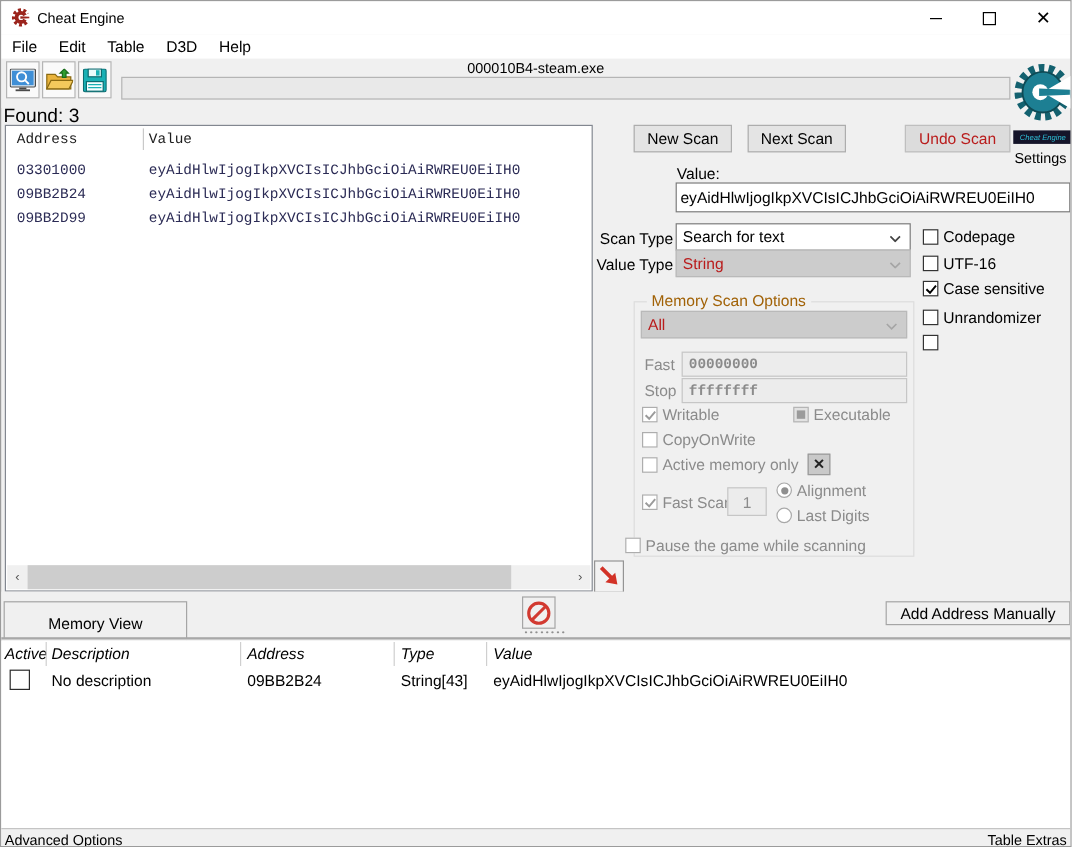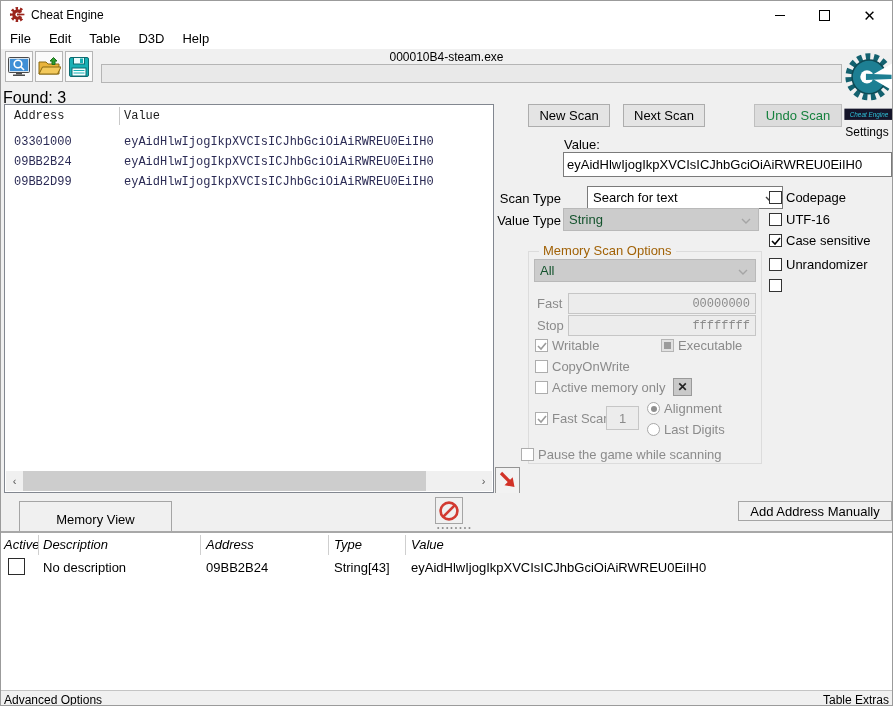--- a/index.html
+++ b/index.html
@@ -37,34 +37,34 @@
   .fl-row .v{position:absolute;left:119px;top:3px;}
   
   .hscroll{position:absolute;left:1px;bottom:1px;width:486px;height:20px;background:#f0f0f0;}
   .hs-arrow{position:absolute;top:0;width:17px;height:20px;display:flex;align-items:center;justify-content:center;color:#555;font-size:11px;}
   .hs-thumb{position:absolute;left:17px;top:0;width:403px;height:20px;background:#cdcdcd;}
   
   .redarrow-btn{left:494px;top:466px;width:25px;height:27px;border:1px solid #949494;background:#f2f2f2;
     display:flex;align-items:center;justify-content:center;box-sizing:border-box;}
   
   .btn{border:1px solid #adadad;background:#e4e4e4;display:flex;align-items:center;justify-content:center;box-sizing:border-box;font-size:13px;}
-  .btn.disabled{color:#15803d;border-color:#bfbfbf;background:#dcdcdc;}
+  .btn.disabled{color:#b91c1c;border-color:#bfbfbf;background:#dcdcdc;}
   .newscan{left:527px;top:103px;width:82px;height:23px;}
   .nextscan{left:622px;top:103px;width:82px;height:23px;}
   .undoscan{left:753px;top:103px;width:88px;height:23px;}
   .value-label{left:563px;top:136px;}
   .value-input{left:562px;top:151px;width:329px;height:25px;border:1px solid #7a7a7a;background:#fff;
     font-family:"Liberation Sans",sans-serif;font-size:13px;padding:0 3px;box-sizing:border-box;}
   .rowlabel{text-align:right;}
   .scantype-label{left:440px;top:190px;width:120px;}
   .valuetype-label{left:440px;top:212px;width:120px;}
   .select{border:1px solid #7a7a7a;background:#fff;display:flex;align-items:center;padding-left:5px;box-sizing:border-box;}
   .select .chev{position:absolute;right:7px;top:9px;}
-  .select.disabled{background:#ccc;border-color:#b9b9b9;color:#14532d;}
-  .scantype-select{left:562px;top:185px;width:196px;height:23px;margin-left:24px;}
+  .select.disabled{background:#ccc;border-color:#b9b9b9;color:#b91c1c;}
+  .scantype-select{left:562px;top:185px;width:196px;height:23px;}
   .valuetype-select{left:562px;top:207px;width:196px;height:23px;}
   
   .cb{display:flex;align-items:center;gap:4px;}
   .cb .box{width:13px;height:13px;border:1px solid #333;background:#fff;flex:0 0 auto;position:relative;box-sizing:border-box;}
   .cb .box svg{position:absolute;left:1px;top:2px;display:none;}
   .cb.checked .box svg{display:block;}
   .cb.dis .box{border-color:#adadad;}
   .cb.dis{color:#8b8b8b;}
   .cb.indet .box{background:#e2e2e2;border-color:#b5b5b5;}
   .cb.indet .box::after{content:"";position:absolute;left:2px;top:2px;right:2px;bottom:2px;background:#9b9b9b;}
@@ -76,43 +76,43 @@
   .sidecb-2{left:768px;top:232px;}
   .sidecb-3{left:768px;top:256px;}
   .sidecb-4{left:768px;top:278px;}
   
   .groupbox{left:527px;top:250px;width:234px;height:213px;border:1px solid #dcdcdc;box-sizing:border-box;}
   .gb-title{position:absolute;left:10px;top:-9px;background:#f0f0f0;padding:0 4px;color:#a16207;}
   .all-select{left:533px;top:258px;width:222px;height:23px;}
   .mem-label{color:#8b8b8b;}
   .start-label{left:536px;top:295px;}
   .stop-label{left:536px;top:317px;}
-  .hexfield{border:1px solid #c6c6c6;background:#ececec;color:#8b8b8b;text-align:right;
-    font-family:"Liberation Mono","DejaVu Sans Mono",monospace;font-size:12px;padding:0 5px;box-sizing:border-box;}
+  .hexfield{border:1px solid #c6c6c6;background:#ececec;color:#8b8b8b;text-align:left;
+    font-family:"Liberation Mono","DejaVu Sans Mono",monospace;font-size:12px;padding:0 5px;box-sizing:border-box;font-weight:bold;}
   .start-field{left:567px;top:292px;width:188px;height:21px;}
   .stop-field{left:567px;top:314px;width:188px;height:21px;}
   .cb-writable{left:534px;top:337px;}
   .cb-exec{left:660px;top:337px;}
   .cb-cow{left:534px;top:358px;}
   .cb-active{left:534px;top:379px;}
   .xbtn{left:672px;top:377px;width:19px;height:18px;background:#c9c9c9;border:1px solid #9a9a9a;
     display:flex;align-items:center;justify-content:center;font-size:12px;font-weight:bold;color:#222;box-sizing:border-box;}
   .cb-fast{left:534px;top:410px;}
   .fast-field{left:605px;top:405px;width:33px;height:24px;border:1px solid #c6c6c6;background:#ececec;color:#8b8b8b;
     text-align:center;font-family:"Liberation Sans",sans-serif;font-size:13px;box-sizing:border-box;}
   .radio-align{left:646px;top:400px;}
   .radio-last{left:646px;top:421px;}
   .cb-pause{left:520px;top:446px;}
   
   .logo-wrap{left:843px;top:42px;width:50px;height:80px;}
   .settings-label{left:839px;top:124px;width:54px;text-align:center;font-size:12px;}
   
   .midband{left:0;top:492px;width:100%;height:38px;background:#f0f0f0;}
   .band-divider{left:0;top:530px;width:100%;height:2px;background:#a8a8a8;border-bottom:1px solid #fff;}
-  .memview-btn{left:18px;top:500px;width:153px;height:36px;border:1px solid #a5a5a5;background:#f0f0f0;
+  .memview-btn{left:2px;top:500px;width:153px;height:36px;border:1px solid #a5a5a5;background:#f0f0f0;
     display:flex;align-items:center;justify-content:center;box-sizing:border-box;}
   .noentry-btn{left:434px;top:496px;width:28px;height:27px;border:1px solid #a5a5a5;background:#f0f0f0;
     display:flex;align-items:center;justify-content:center;box-sizing:border-box;}
   .dots{left:436px;top:525px;width:46px;height:3px;color:#8f8f8f;font-size:7px;letter-spacing:2px;line-height:3px;overflow:hidden;}
   .addaddr-btn{left:737px;top:500px;width:154px;height:20px;border:1px solid #a5a5a5;background:#f0f0f0;
     display:flex;align-items:center;justify-content:center;box-sizing:border-box;}
   
   .addrtable{left:0;top:533px;width:100%;height:156px;background:#fff;}
   .at-header{position:absolute;left:0;top:0;width:100%;height:22px;}
   .at-h{position:absolute;top:3px;font-style:italic;}

